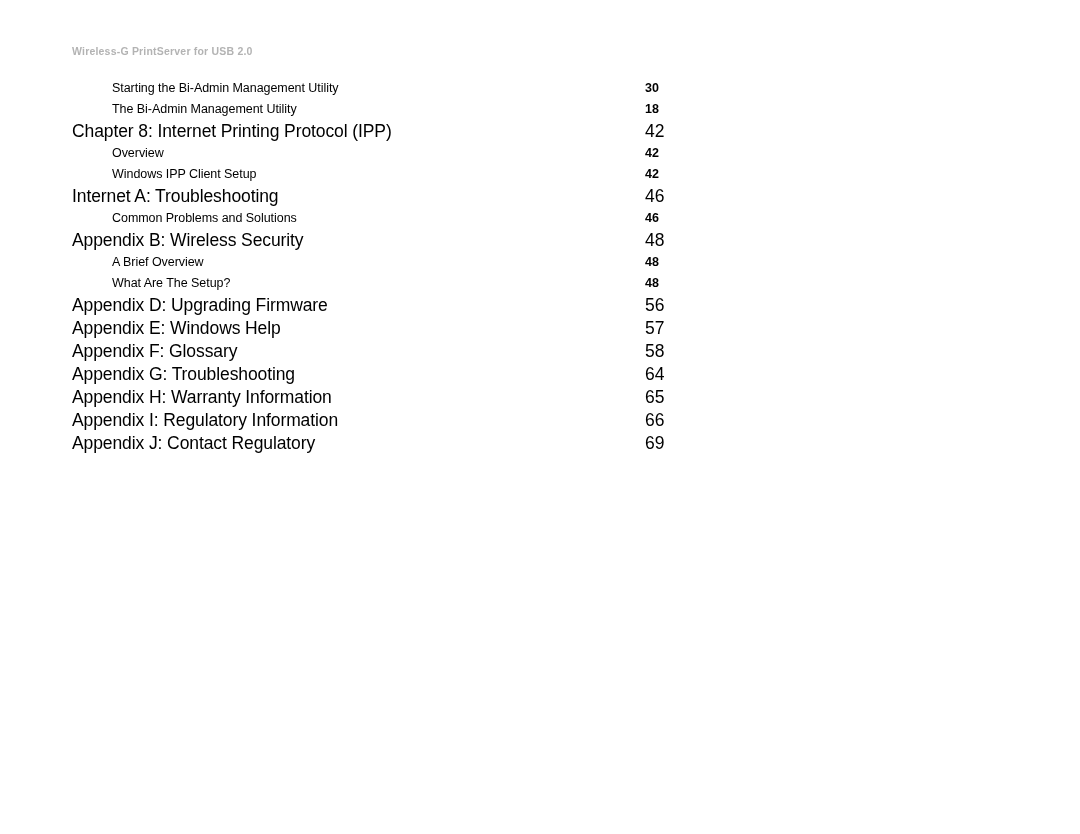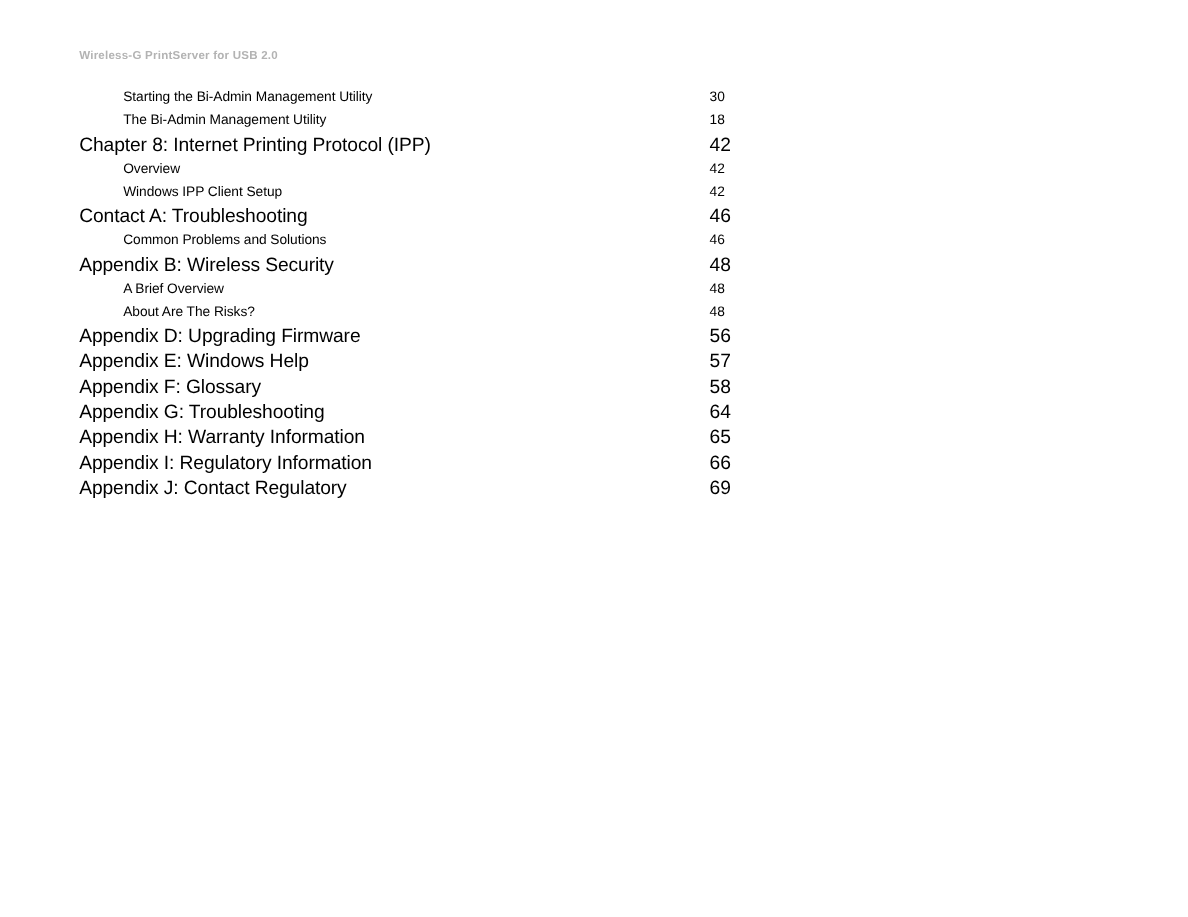--- a/index.html
+++ b/index.html
@@ -85,21 +85,21 @@
     line-height: 21px;
   }
   .lvl2 .toc-title {
     left: 112px;
     font-size: 12.5px;
     font-weight: normal;
     letter-spacing: -0.05px;
   }
   .lvl2 .toc-page {
     font-size: 12.5px;
-    font-weight: normal;
+    font-weight: bold;
   }
 </style>
 </head>
 <body>
 
 <div class="page">
 
   <div class="running-header">Wireless-G PrintServer for USB 2.0</div>
 
   <div class="toc">
@@ -117,37 +117,37 @@
       </div>
       <div class="toc-row lvl2">
         <span class="toc-title">Overview</span>
         <span class="toc-page">42</span>
       </div>
       <div class="toc-row lvl2">
         <span class="toc-title">Windows IPP Client Setup</span>
         <span class="toc-page">42</span>
       </div>
       <div class="toc-row lvl1">
-        <span class="toc-title">Contact A: Troubleshooting</span>
+        <span class="toc-title">Internet A: Troubleshooting</span>
         <span class="toc-page">46</span>
       </div>
       <div class="toc-row lvl2">
         <span class="toc-title">Common Problems and Solutions</span>
         <span class="toc-page">46</span>
       </div>
       <div class="toc-row lvl1">
         <span class="toc-title">Appendix B: Wireless Security</span>
         <span class="toc-page">48</span>
       </div>
       <div class="toc-row lvl2">
         <span class="toc-title">A Brief Overview</span>
         <span class="toc-page">48</span>
       </div>
       <div class="toc-row lvl2">
-        <span class="toc-title">About Are The Risks?</span>
+        <span class="toc-title">What Are The Setup?</span>
         <span class="toc-page">48</span>
       </div>
       <div class="toc-row lvl1">
         <span class="toc-title">Appendix D: Upgrading Firmware</span>
         <span class="toc-page">56</span>
       </div>
       <div class="toc-row lvl1">
         <span class="toc-title">Appendix E: Windows Help</span>
         <span class="toc-page">57</span>
       </div>

